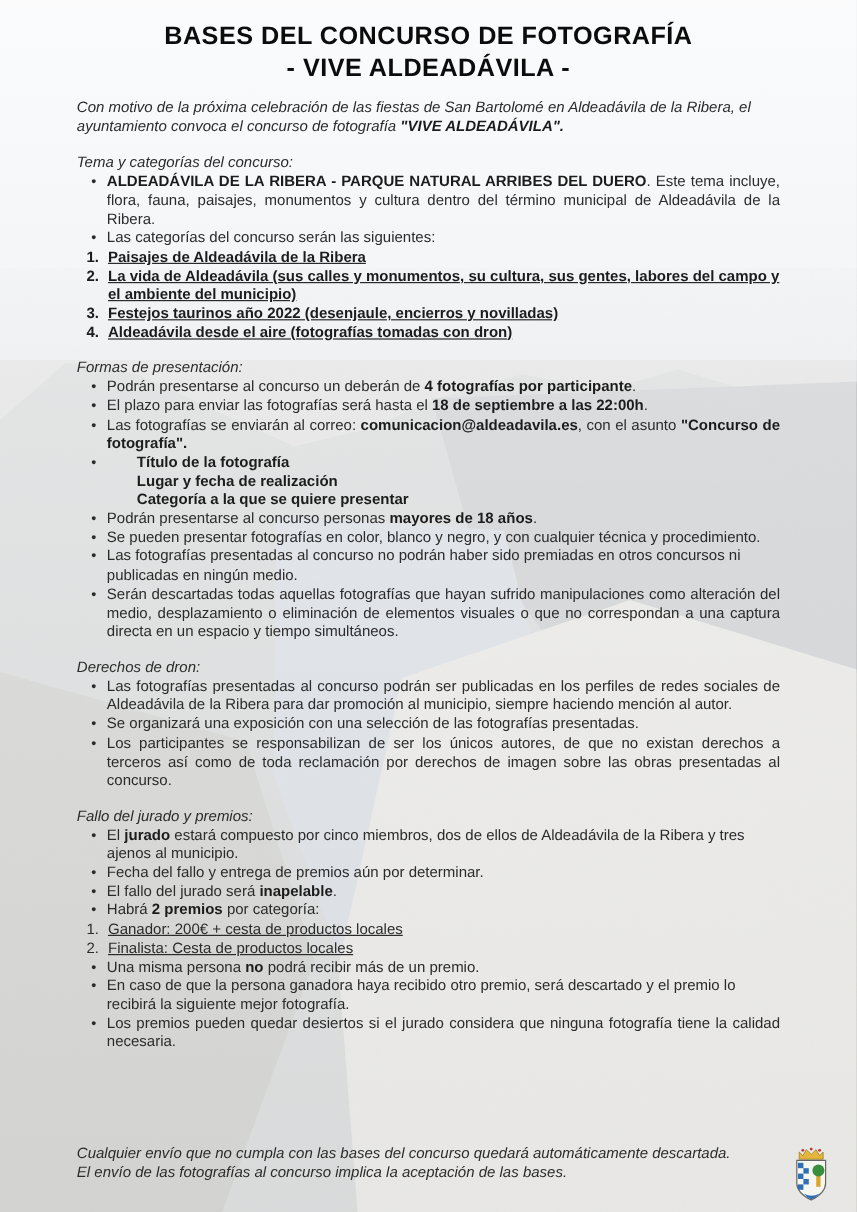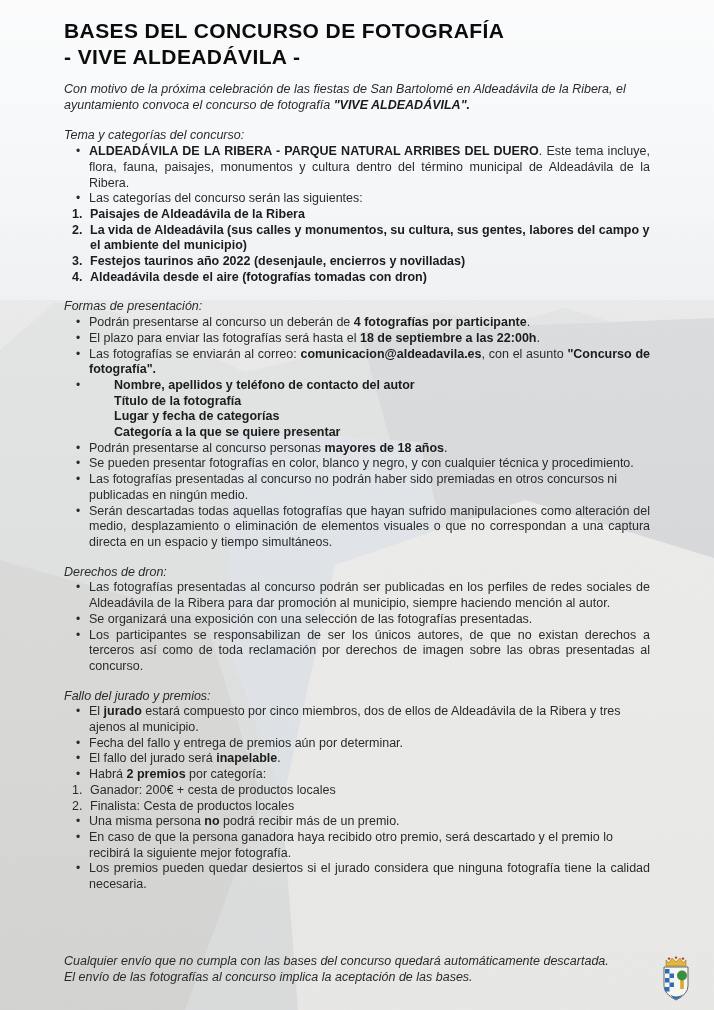--- a/index.html
+++ b/index.html
@@ -4,33 +4,33 @@
 <style>
   html,body{margin:0;padding:0;background:#fff;}
   .page{
     width:714px;height:1010px;position:relative;overflow:hidden;
     background:#eef0f2;color:#2b2b2b;
     font-family:"Liberation Sans",sans-serif;
   }
   .bg{position:absolute;inset:0;}
   .content{position:absolute;inset:0;padding:14px 64px 0 64px;}
   h1{
-    margin:4px 0 12px;text-align:left;
+    margin:4px 0 12px;text-align:center;
     font-size:21px;line-height:26px;font-weight:800;
     letter-spacing:.4px;color:#0c0c0c;
   }
   p,li,.dato{font-size:12.5px;line-height:15.7px;}
   p{margin:0;font-style:italic;}
   .intro{margin:0 0 15px;}
   section{margin:0 0 14px;}
   .h{margin:0;}
   ul{list-style:none;margin:0;padding:0;}
   ul>li{position:relative;padding-left:25px;}
   ul>li::before{content:"\2022";position:absolute;left:12px;top:0;font-size:12px;}
-  ol{list-style:none;margin:0;padding:0;counter-reset:n;}
+  ol{list-style:none;margin:0;padding:0;counter-reset:n;text-decoration:underline;}
   ol>li{position:relative;padding-left:26px;counter-increment:n;}
   ol>li::before{content:counter(n) ".";position:absolute;left:8px;top:0;}
   .cats>li{font-weight:bold;color:#1c1c1c;}
   .datos{font-weight:bold;color:#1c1c1c;margin-left:25px;}
   .just{text-align:justify;}
   b{color:#1c1c1c;}
   .footer{position:absolute;left:64px;right:64px;top:954px;}
   .crest{position:absolute;right:18px;bottom:6px;width:40px;height:50px;}
 </style>
 </head>
@@ -91,23 +91,22 @@
     </section>
 
     <section>
       <p class="h">Formas de presentación:</p>
       <ul>
         <li><span>Podrán presentarse al concurso un deberán de </span><b>4 fotografías por participante</b><span>.</span></li>
         <li><span>El plazo para enviar las fotografías será hasta el </span><b>18 de septiembre a las 22:00h</b><span>.</span></li>
         <li class="just"><span>Las fotografías se enviarán al correo: </span><b>comunicacion@aldeadavila.es</b><span>, con el asunto </span><b>"Concurso de fotografía".</b></li>
         <li>
           <div class="datos">
-            <div class="dato">Nombre, apellidos y teléfono de contacto del autor</div>
             <div class="dato">Título de la fotografía</div>
-            <div class="dato">Lugar y fecha de categorías</div>
+            <div class="dato">Lugar y fecha de realización</div>
             <div class="dato">Categoría a la que se quiere presentar</div>
           </div>
         </li>
         <li><span>Podrán presentarse al concurso personas </span><b>mayores de 18 años</b><span>.</span></li>
         <li class="just"><span>Se pueden presentar fotografías en color, blanco y negro, y con cualquier técnica y procedimiento.</span></li>
         <li><span>Las fotografías presentadas al concurso no podrán haber sido premiadas en otros concursos ni publicadas en ningún medio.</span></li>
         <li class="just"><span>Serán descartadas todas aquellas fotografías que hayan sufrido manipulaciones como alteración del medio, desplazamiento o eliminación de elementos visuales o que no correspondan a una captura directa en un espacio y tiempo simultáneos.</span></li>
       </ul>
     </section>
 

